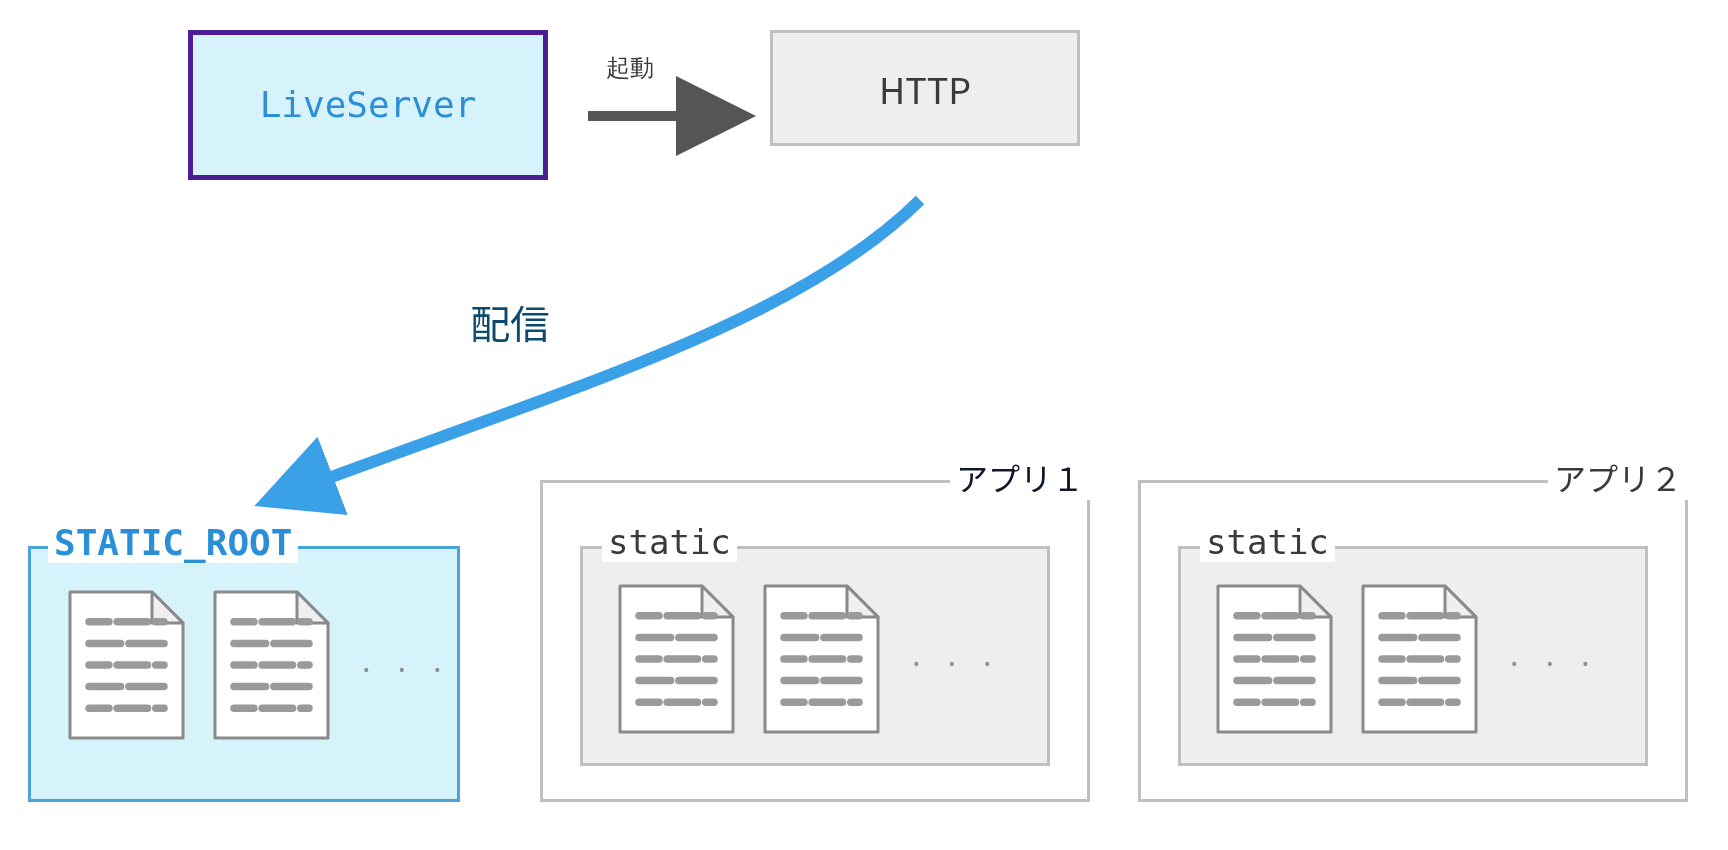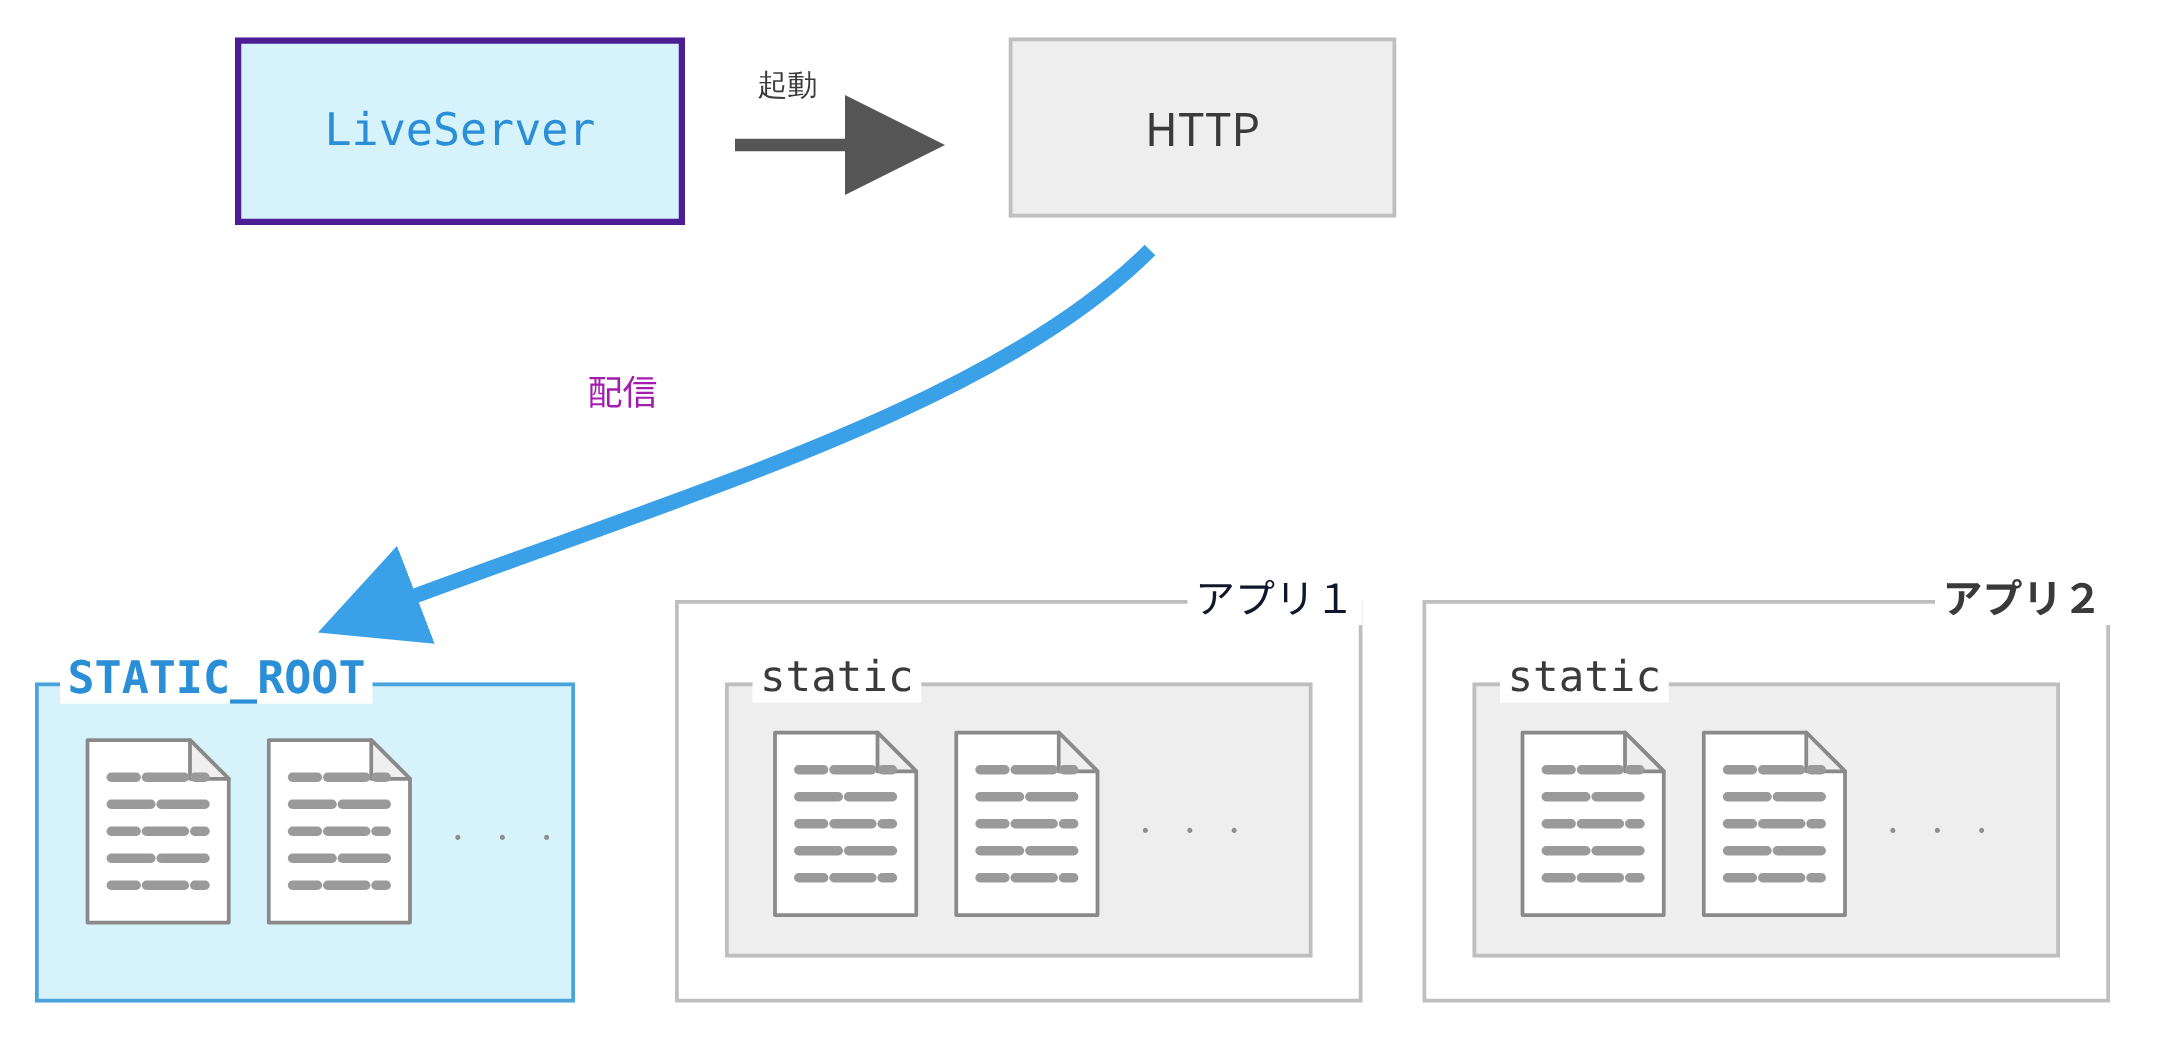--- a/index.html
+++ b/index.html
@@ -45,26 +45,26 @@
     letter-spacing: 6px;
   }
 
   
   #testcase-box {
     left: 188px; top: 30px; width: 360px; height: 150px;
     background: #d6f3fb; border: 5px solid #4c1d95;
     font-size: 36px; color: #2a8fd6; font-weight: 500;
   }
   #http-box {
-    left: 770px; top: 30px; width: 310px; height: 144px;
+    left: 770px; top: 30px; width: 310px; height: 116px;
     background: #eeeeee; border: 3px solid #bfbfbf;
-    font-size: 36px; color: #3a3a3a; font-weight: 400; margin-left: 37px;
+    font-size: 36px; color: #3a3a3a; font-weight: 400;
   }
   #launch-label { left: 606px; top: 52px; font-size: 24px; color: #3a3a3a; font-family: Liberation Mono, monospace; }
-  #deliver-label { left: 470px; top: 293px; font-size: 28px; color: #a21caf; }
+  #deliver-label { left: 470px; top: 293px; font-size: 40px; color: #0c4a6e; }
 
   
   #static-root-box {
     left: 28px; top: 546px; width: 432px; height: 256px;
     background: #d6f3fb; border: 3px solid #4aa4db;
   }
   #static-root-legend { left: 48px; top: 522px; font-size: 36px; color: #2a8fd6; font-weight: 700; }
   #static-root-files { left: 68px; top: 590px; }
 
   
@@ -78,21 +78,21 @@
     background: #eeeeee; border: 3px solid #bfbfbf; box-sizing: border-box;
   }
   #app1-static-legend { left: 602px; top: 522px; font-size: 34px; color: #3a3a3a; }
   #app1-files { left: 618px; top: 584px; }
 
   
   #app2-box {
     left: 1138px; top: 480px; width: 550px; height: 322px;
     background: #ffffff; border: 3px solid #bfbfbf;
   }
-  #app2-legend { left: 1548px; top: 454px; font-size: 32px; color: #3a3a3a; font-weight: bold; }
+  #app2-legend { left: 1548px; top: 454px; font-size: 32px; color: #3a3a3a; }
   #app2-static-box {
     position: absolute; left: 1178px; top: 546px; width: 470px; height: 220px;
     background: #eeeeee; border: 3px solid #bfbfbf; box-sizing: border-box;
   }
   #app2-static-legend { left: 1200px; top: 522px; font-size: 34px; color: #3a3a3a; }
   #app2-files { left: 1216px; top: 584px; }
 
   
   svg.arrow { position: absolute; overflow: visible; }
   #launch-arrow { left: 570px; top: 90px; width: 190px; height: 60px; }

